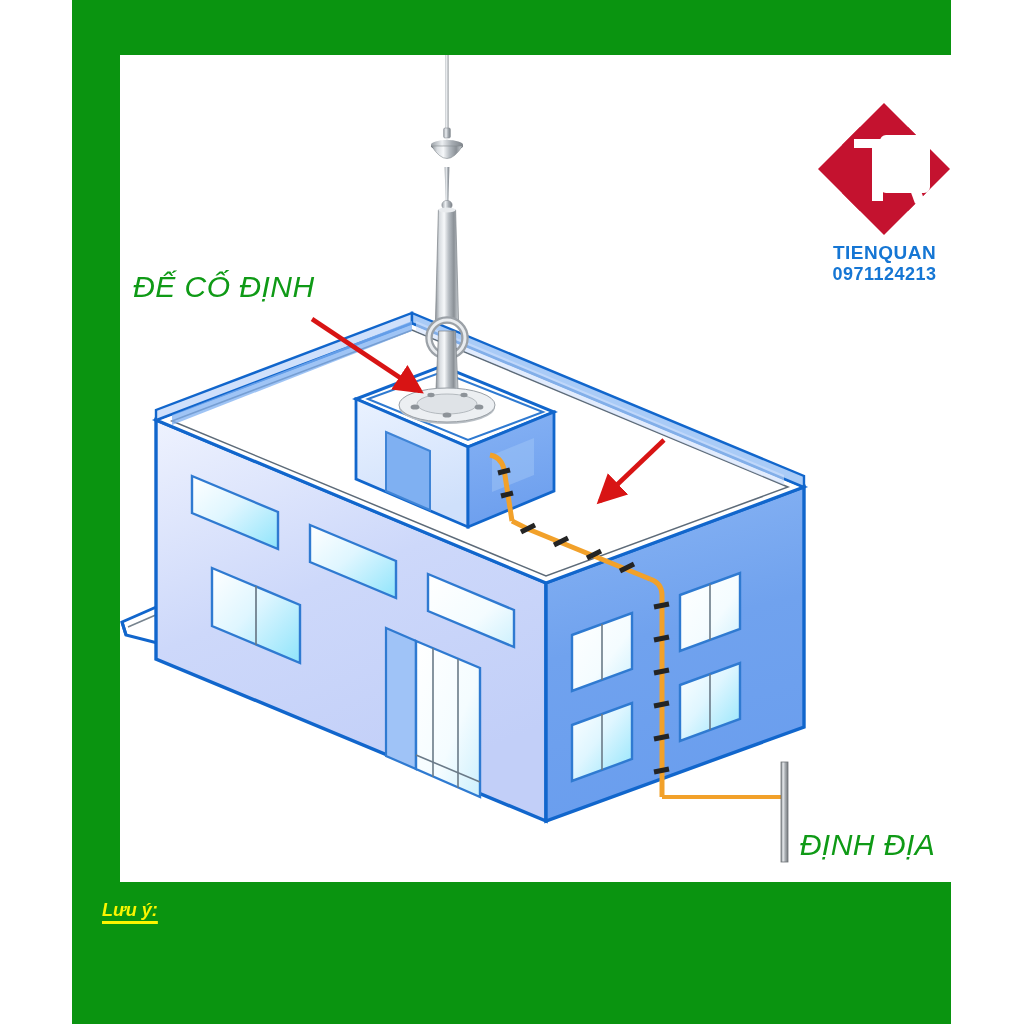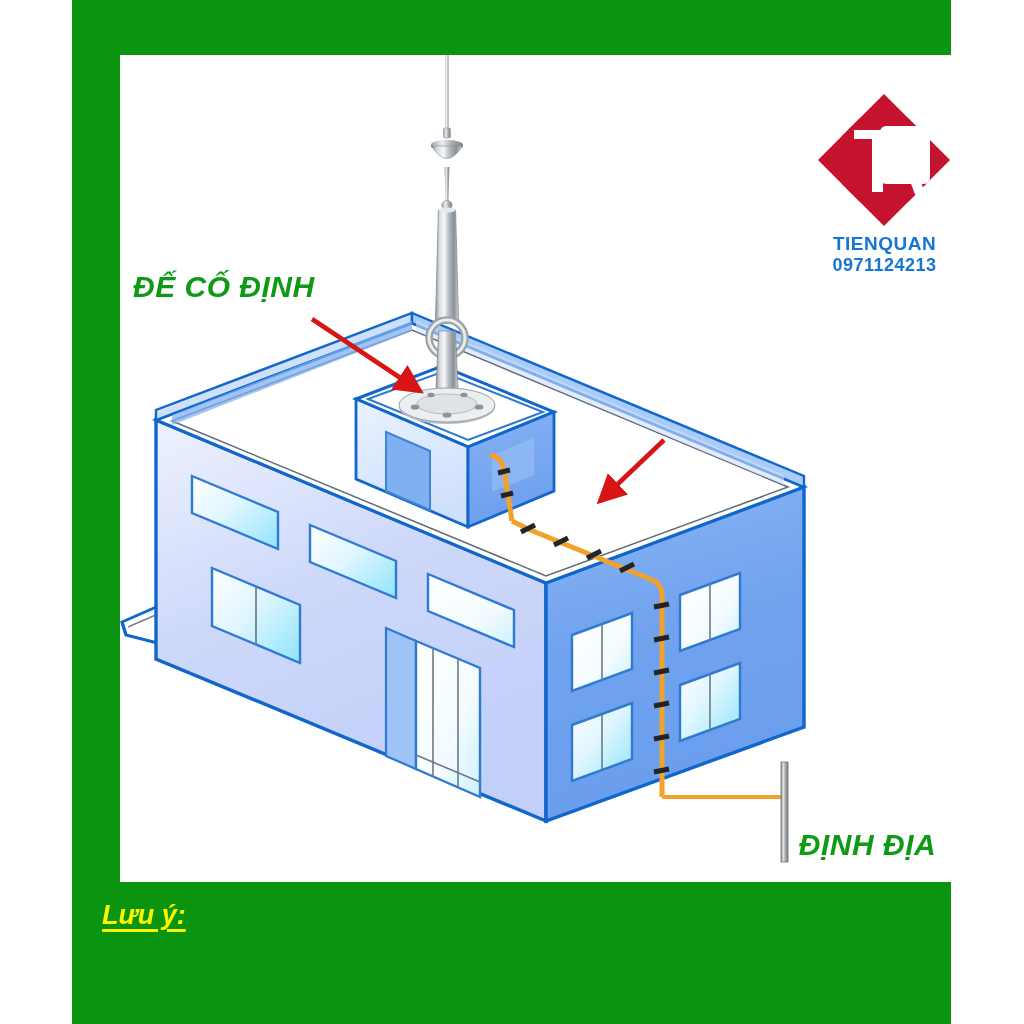--- a/index.html
+++ b/index.html
@@ -33,21 +33,21 @@
   
   #right-white {
     position: absolute;
     left: 951px; top: 0;
     width: 73px; height: 1024px;
     background: #ffffff;
   }
   
   #logo {
     position: absolute;
-    left: 672px; top: 35px;
+    left: 672px; top: 44px;
     width: 185px; height: 200px;
   }
   #logo-mark {
     position: absolute; left: 22px; top: 0;
     width: 140px; height: 140px;
   }
   #logo-brand {
     position: absolute; left: 0; top: 142px;
     width: 185px;
     text-align: center;
@@ -63,21 +63,21 @@
     text-align: center;
     color: #1576d4;
     font-weight: bold;
     font-size: 18px;
     letter-spacing: 0.5px;
   }
   
   .callout {
     position: absolute;
     color: #0f9a16;
-    font-weight: bold;
+    font-weight: normal;
     font-style: italic;
     font-size: 30px;
     letter-spacing: 0.5px;
     white-space: pre;
     line-height: 34px;
   }
   #label-base   { left: 13px;  top: 215px; }
   #label-wire   { left: 490px; top: 308px; }
   #label-ground { left: 660px; top: 705px; text-align: center; width: 175px; }
   
@@ -85,21 +85,21 @@
     position: absolute;
     left: 72px; top: 886px;
     width: 879px; height: 138px;
   }
   #note-label {
     position: absolute;
     left: 30px; top: 14px;
     color: #fbf500;
     font-weight: bold;
     font-style: italic;
-    font-size: 27px;
+    font-size: 18px;
     text-decoration: underline;
     text-decoration-thickness: 3px;
     text-underline-offset: 5px;
   }
   #note-lines {
     position: absolute;
     left: 147px; top: 10px;
     color: #fbf500;
     font-family: "Liberation Serif", serif;
     font-style: italic;

